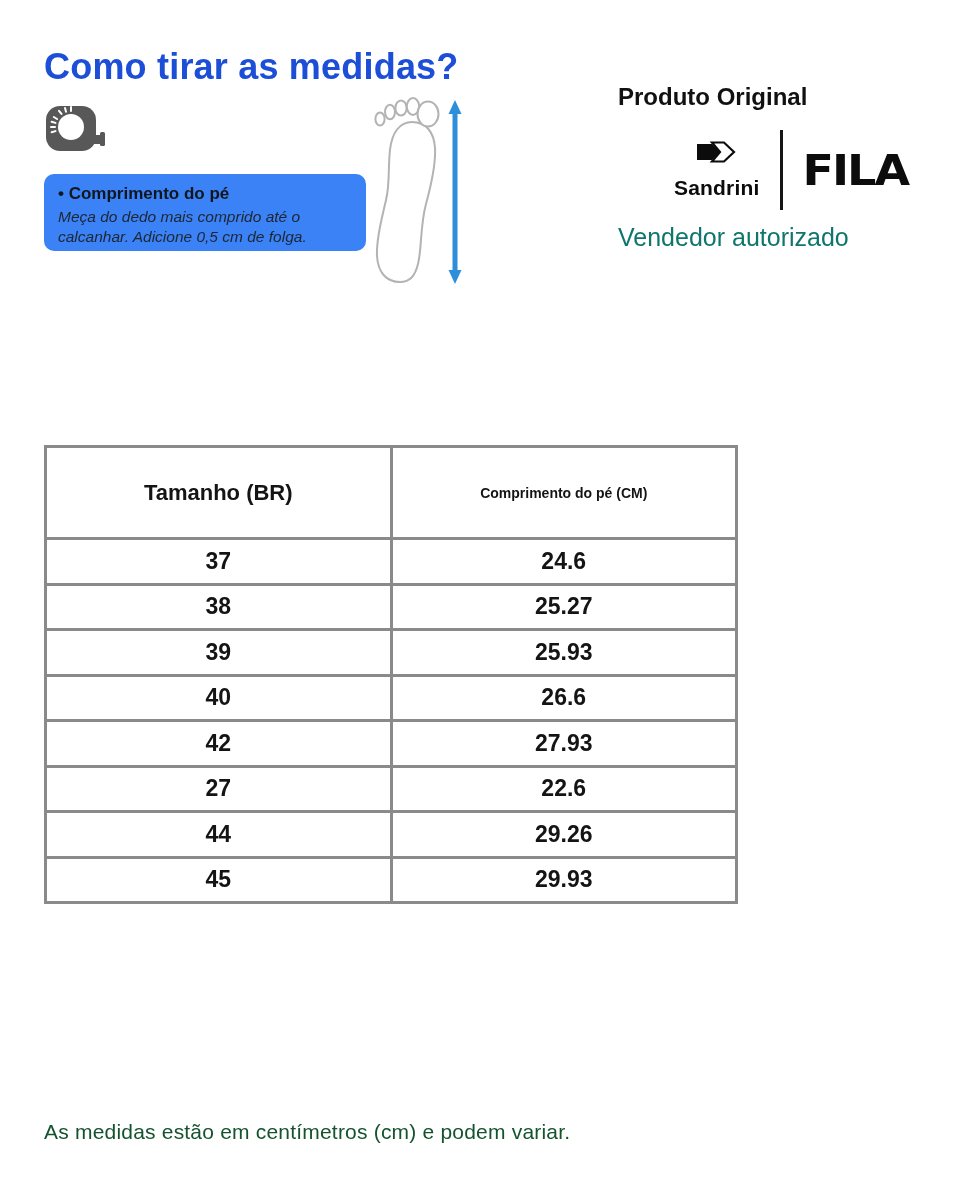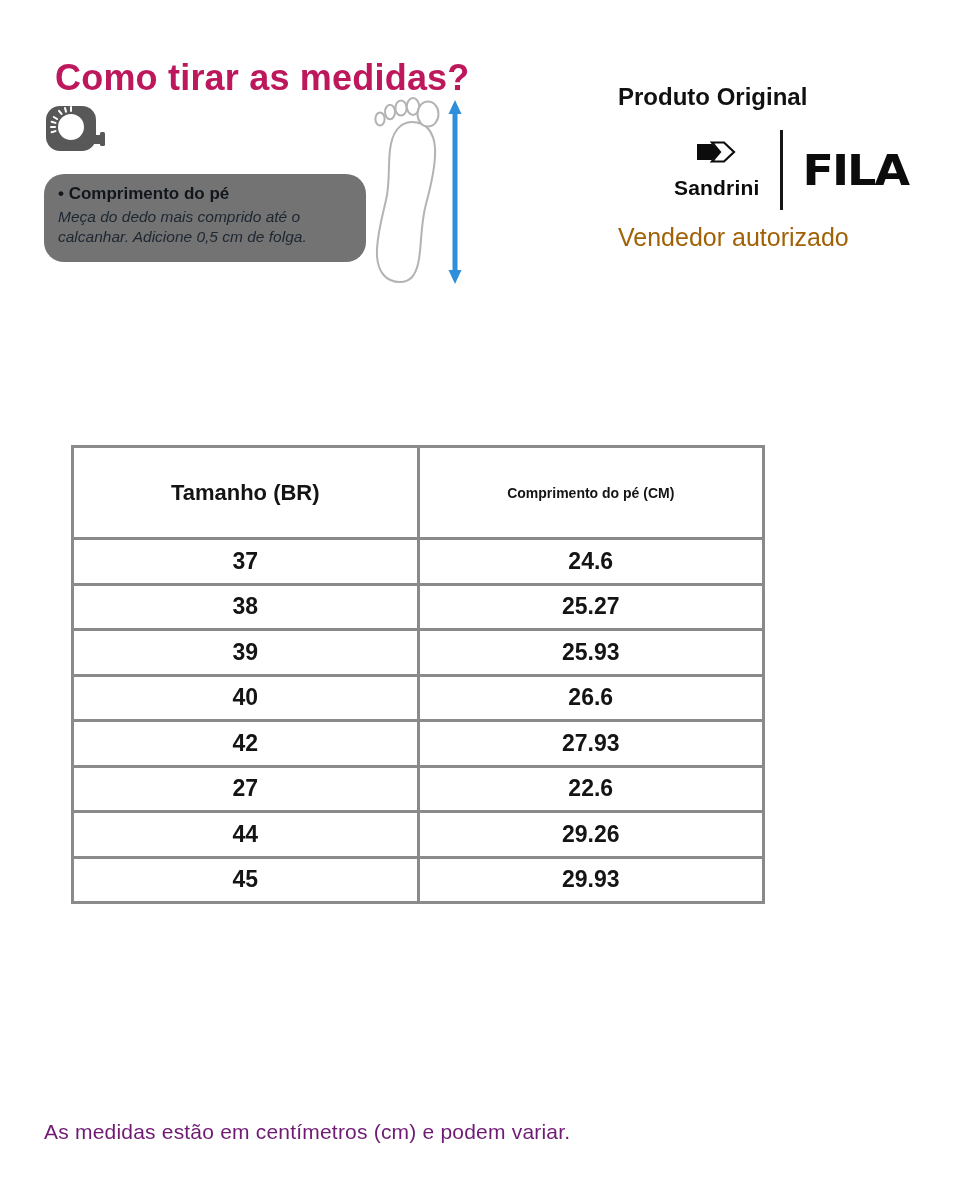--- a/index.html
+++ b/index.html
@@ -3,29 +3,29 @@
 <meta charset="utf-8">
 <style>
   html,body { margin:0; padding:0; background:#e9e9e9; }
   .canvas {
     position:relative; width:964px; height:1200px; margin:0 auto;
     background:#ffffff; overflow:hidden;
     font-family:"Liberation Sans", sans-serif; color:#141414;
   }
   
   .page-title {
-    position:absolute; left:44px; top:46px; margin:11px;
-    font-size:36px; font-weight:800; letter-spacing:0.2px; color:#be185d;
+    position:absolute; left:44px; top:46px; margin:0;
+    font-size:36px; font-weight:800; letter-spacing:0.2px; color:#1d4ed8;
   }
   
   .tape-icon { position:absolute; left:42px; top:102px; width:66px; height:58px; }
   
   .info-box {
-    position:absolute; left:44px; top:174px; width:322px; height:88px;
-    background:#737373; border-radius:20px; box-sizing:border-box;
+    position:absolute; left:44px; top:174px; width:322px; height:77px;
+    background:#3b82f6; border-radius:10px; box-sizing:border-box;
     padding:10px 14px 10px 14px;
   }
   .info-heading { font-size:17px; font-weight:800; color:#10161c; margin-bottom:3px; }
   .info-body { font-size:15.5px; line-height:1.32; color:#1d2630;font-style:italic; }
   
   .foot-illustration { position:absolute; left:362px; top:96px; width:104px; height:192px; }
   
   .seller-block {
     position:absolute; left:618px; top:83px; width:346px; 
   }
@@ -34,38 +34,38 @@
     margin-top:16px; display:flex; align-items:center; justify-content:center; gap:20px;
     height:86px;
   }
   .sandrini-col { display:flex; flex-direction:column; align-items:center; justify-content:center; gap:12px; }
   .sandrini-text { font-size:21px; font-weight:800; color:#0c0c0c; letter-spacing:0.2px; }
   .logo-divider { width:3px; height:80px; background:#151515; }
   .fila-text {
     font-size:46px; font-weight:900; color:#0c0c0c; letter-spacing:-2px;
     font-family:"DejaVu Sans", sans-serif; transform:scaleY(0.92); line-height:1;
   }
-  .vendedor-autorizado { margin-top:10px; font-size:25px; font-weight:500; color:#a16207; }
+  .vendedor-autorizado { margin-top:10px; font-size:25px; font-weight:500; color:#0f766e; }
   
   .size-table {
     position:absolute; left:44px; top:445px; width:694px;
-    border-collapse:collapse; table-layout:fixed; background:#14b8a6;margin-left:27px;
+    border-collapse:collapse; table-layout:fixed; background:#14b8a6;
   }
   .size-table th, .size-table td {
     border:3px solid #8a8a8a; text-align:center; vertical-align:middle;
     color:#141414; background:#fff; padding:0;
   }
   .size-table th { height:89px; font-weight:800; }
   .size-table th.col-size { font-size:22px; }
   .size-table th.col-length { font-size:14px; }
   .size-table td { height:42.5px; font-size:23px; font-weight:700; }
   
   .footer-note {
     position:absolute; left:44px; top:1120px; margin:0;
-    font-size:21px; font-weight:400; color:#701a75; letter-spacing:0.2px;
+    font-size:21px; font-weight:400; color:#14532d; letter-spacing:0.2px;
   }
 </style>
 </head>
 <body>
 
 <div class="canvas">
 
   <h1 class="page-title">Como tirar as medidas?</h1>
 
   <svg class="tape-icon" viewBox="0 0 66 58" aria-hidden="true">

